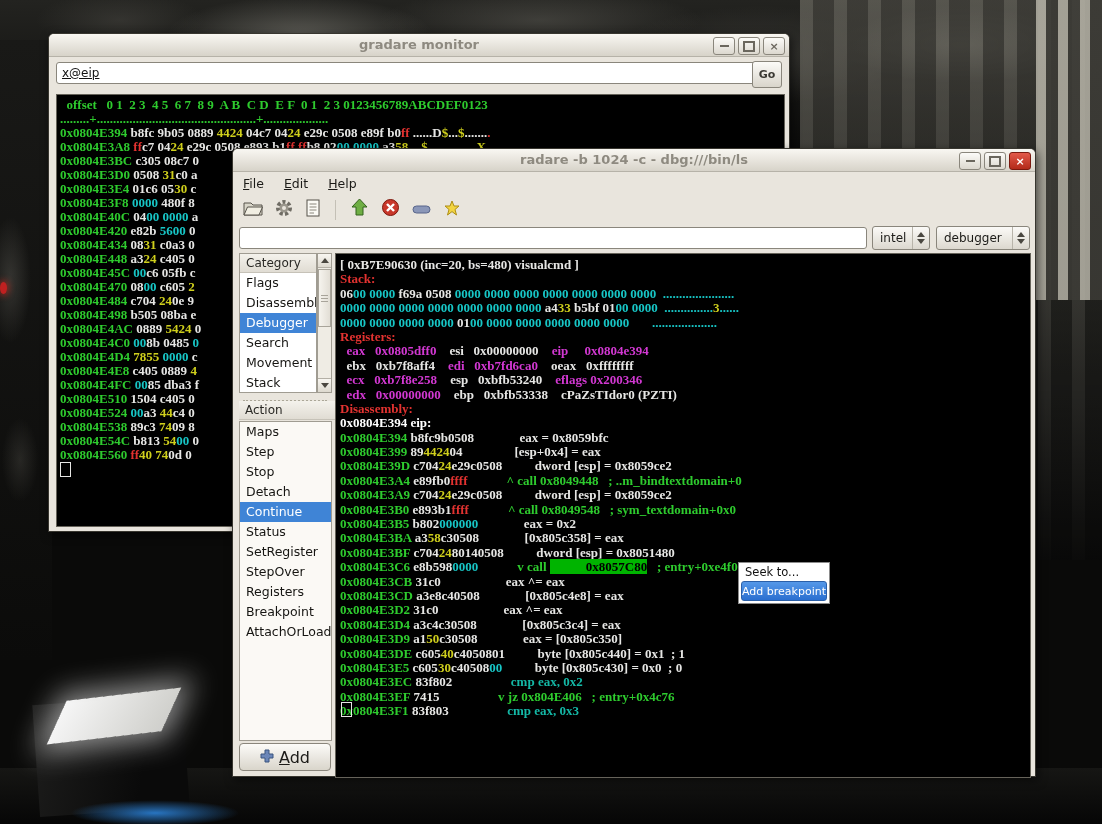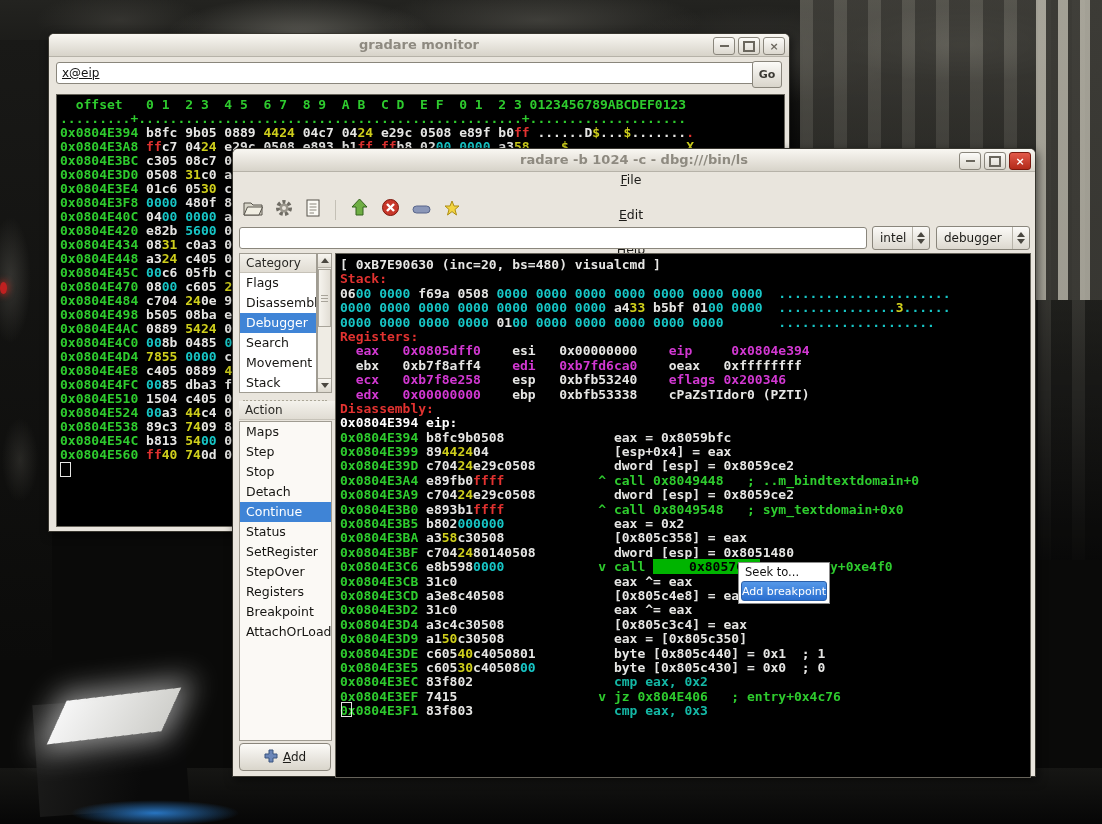--- a/index.html
+++ b/index.html
@@ -49,40 +49,40 @@
   .tbtn{width:20px;height:16px;border:1px solid #8a867c;border-radius:3px;
     background:linear-gradient(#fcfbf8,#dcd8cf);display:flex;align-items:center;justify-content:center;
     color:#6b675e;font-size:11px;font-weight:bold;line-height:1;}
   .tbtn .bar{width:9px;height:2px;background:#6b675e;}
   .tbtn .box{width:8px;height:7px;border:2px solid #6b675e;}
   .tbtn.close-red{background:linear-gradient(#e25848,#b32a1a);border-color:#79190f;color:#fff;}
   
   .console{position:absolute;background:#000;border:1px solid #66635a;overflow:hidden;
     font-family:"DejaVu Sans Mono",monospace;font-size:13px;font-weight:bold;line-height:14px;
     white-space:pre;}
-  .cl{height:14px;}
+  .cl{height:14px;font-family:Liberation Serif, serif;}
   .c-w{color:#e6e6e4}.c-r{color:#e23230}.c-g{color:#2ecb2e}.c-c{color:#17c6c6}
   .c-y{color:#cfcf1c}.c-m{color:#d238d2}.c-b{color:#14b8a6}
   .c-wb{color:#fff;font-weight:bold}
   .c-sel{background:#00b400;color:#000;padding-left:36px;}
   .cursor{width:9px;height:13px;border:1px solid #e6e6e4;margin-top:1px;}
   
   #gradare{left:48px;top:33px;width:740px;height:497px;}
   #g-addr{position:absolute;left:7px;top:28px;width:704px;height:22px;background:#fff;
     border:1px solid #8a867c;border-radius:3px;font:12px "DejaVu Sans",sans-serif;padding:0 5px;
     box-sizing:border-box;outline:none;color:#111;text-decoration:underline;}
   #g-go{position:absolute;right:7px;top:27px;width:28px;height:25px;border:1px solid #8a867c;
     border-radius:3px;background:linear-gradient(#fcfbf8,#d9d5cb);font-size:11px;font-weight:bold;
     color:#3a3833;display:flex;align-items:center;justify-content:center;}
   #g-console{left:7px;top:60px;width:724px;height:428px;padding:3px 0 0 3px;line-height:14px;}
   #g-console .cl{height:14px;}
   
   #radare{left:232px;top:148px;width:802px;height:627px;}
   #r-menubar{position:absolute;left:0;top:23px;right:16px;height:22px;display:flex;align-items:center;
-    padding-left:10px;gap:20px;font-size:12.5px;color:#1c1b18;flex-direction:column;}
+    padding-left:10px;gap:20px;font-size:12.5px;color:#1c1b18;}
   #r-toolbar{position:absolute;left:0;top:46px;right:0;height:29px;display:flex;align-items:center;
     padding-left:10px;gap:12px;}
   .tsep{width:1px;height:20px;background:#c4c0b6;margin:0 2px;}
   #r-cmd{position:absolute;left:6px;top:78px;width:628px;height:22px;background:#fff;
     border:1px solid #8a867c;border-radius:3px;box-sizing:border-box;outline:none;
     font:12px "DejaVu Sans",sans-serif;padding:0 5px;}
   .combo{position:absolute;top:77px;height:24px;border:1px solid #8a867c;border-radius:3px;
     background:linear-gradient(#fbfaf7,#dcd8cf);display:flex;align-items:center;box-sizing:border-box;}
   .combo .lbl{flex:1;padding-left:7px;font-size:12px;color:#1c1b18;}
   .combo .spin{width:16px;height:100%;border-left:1px solid #b8b4aa;display:flex;flex-direction:column;
@@ -111,21 +111,21 @@
     background:linear-gradient(90deg,#f6f4ee,#e2ded5);border:1px solid #a8a49a;box-sizing:border-box;
     display:flex;flex-direction:column;align-items:center;justify-content:center;gap:2px;}
   #cat-thumb i{display:block;width:7px;height:1px;background:#a8a49a;}
   .dotted{position:absolute;left:4px;top:142px;width:84px;height:5px;
     border-bottom:2px dotted #aba798;}
   #action-label{position:absolute;left:0;top:148px;width:93px;}
   #act-box{position:absolute;left:0;top:168px;width:93px;height:320px;background:#fbf9f5;
     border:1px solid #a09c92;box-sizing:border-box;}
   #add-btn{position:absolute;left:0;top:490px;width:90px;height:26px;border:1px solid #8a867c;
     border-radius:4px;background:linear-gradient(#fcfbf8,#d9d5cb);display:flex;align-items:center;
-    justify-content:center;gap:5px;font-size:12px;color:#1c1b18;}
+    justify-content:center;gap:5px;font-size:16px;color:#1c1b18;}
   
   #r-console{left:102px;top:104px;width:690px;height:519px;padding:4px 0 0 4px;line-height:14.4px;}
   #r-console .cl{height:14.4px;}
   
   #popup{position:absolute;left:505px;top:413px;width:88px;background:#fff;
     border:1px solid #8c8c8c;box-shadow:2px 2px 0 rgba(0,0,0,.3);z-index:50;padding:1px;}
   #popup .mi{height:16px;line-height:16px;font-size:11.5px;color:#111;padding-left:5px;
     font-family:"DejaVu Sans",sans-serif;white-space:nowrap;}
   #popup .mi-btn{margin:1px;height:18px;border:1px solid #2a5fa8;border-radius:3px;
     background:linear-gradient(#5598e8,#2a6fd0);color:#fff;font-size:11px;display:flex;

